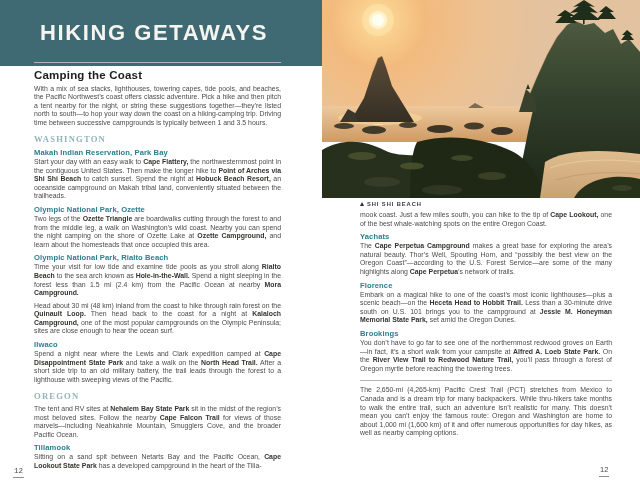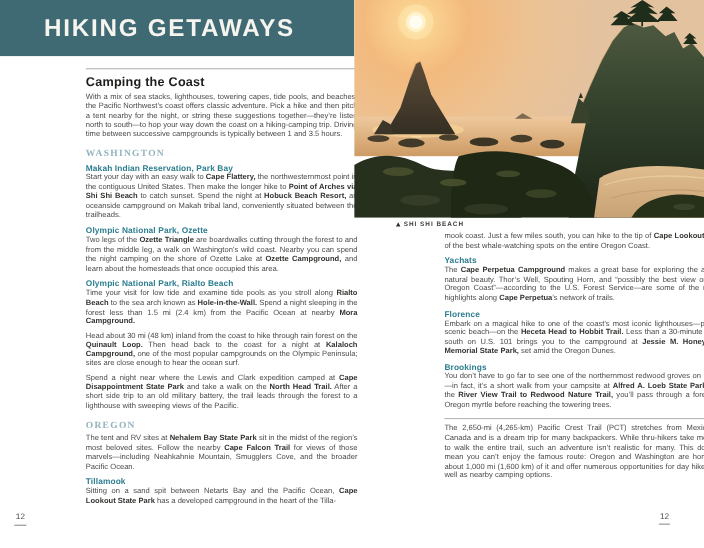--- a/index.html
+++ b/index.html
@@ -1,26 +1,26 @@
 <!DOCTYPE html>
 <html><head>
 <meta charset="utf-8">
 <style>
   html,body{margin:0;padding:0;background:#ffffff;}
   body{width:640px;height:498px;position:relative;overflow:hidden;
        font-family:"Liberation Sans",sans-serif;color:#4a4a4a;}
   .spread{position:absolute;inset:0;background:#ffffff;}
 
   
-  .banner{position:absolute;left:0;top:0;width:322px;height:51px;
+  .banner{position:absolute;left:0;top:0;width:322px;height:66px;
           background:#3f6a74;display:flex;align-items:center;}
   .banner h1{margin:0 0 0 40px;font-size:22px;font-weight:bold;
              letter-spacing:1.6px;color:#f6f4ee;white-space:nowrap;}
 
-  .col{position:absolute;margin-left:44px;}
+  .col{position:absolute;}
   .col-left{left:34px;top:62px;width:247px;}
   .col-right{left:360px;top:211px;width:252px;}
 
   .rule{height:1px;background:#b5b5b5;margin:0 0 6px 0;}
   .section-title{font-size:11.5px;font-weight:bold;color:#1d1d1b;
                  margin:0 0 3.5px 0;letter-spacing:.2px;}
   p.body{font-size:6.9px;line-height:8.6px;text-align:justify;
          color:#4a4a4a;margin:0;}
   p.body b{color:#333330;}
   .region{font-size:8.6px;font-weight:bold;color:#93b3bd;
@@ -68,20 +68,21 @@
       <p class="body">Two legs of the <b>Ozette Triangle</b> are boardwalks cutting through the forest to and from the middle leg, a walk on Washington’s wild coast. Nearby you can spend the night camping on the shore of Ozette Lake at <b>Ozette Campground,</b> and learn about the homesteads that once occupied this area.</p>
     </div>
     <div class="entry">
       <h4>Olympic National Park, Rialto Beach</h4>
       <p class="body">Time your visit for low tide and examine tide pools as you stroll along <b>Rialto Beach</b> to the sea arch known as <b>Hole-in-the-Wall.</b> Spend a night sleeping in the forest less than 1.5 mi (2.4 km) from the Pacific Ocean at nearby <b>Mora Campground.</b></p>
     </div>
     <div class="entry">
       <p class="body">Head about 30 mi (48 km) inland from the coast to hike through rain forest on the <b>Quinault Loop.</b> Then head back to the coast for a night at <b>Kalaloch Campground,</b> one of the most popular campgrounds on the Olympic Peninsula; sites are close enough to hear the ocean surf.</p>
     </div>
     <div class="entry">
+      <h4>Ilwaco</h4>
       <p class="body">Spend a night near where the Lewis and Clark expedition camped at <b>Cape Disappointment State Park</b> and take a walk on the <b>North Head Trail.</b> After a short side trip to an old military battery, the trail leads through the forest to a lighthouse with sweeping views of the Pacific.</p>
     </div>
 
     <h3 class="region">OREGON</h3>
 
     <div class="entry">
       <p class="body">The tent and RV sites at <b>Nehalem Bay State Park</b> sit in the midst of the region’s most beloved sites. Follow the nearby <b>Cape Falcon Trail</b> for views of those marvels—including Neahkahnie Mountain, Smugglers Cove, and the broader Pacific Ocean.</p>
     </div>
     <div class="entry">
       <h4>Tillamook</h4>

